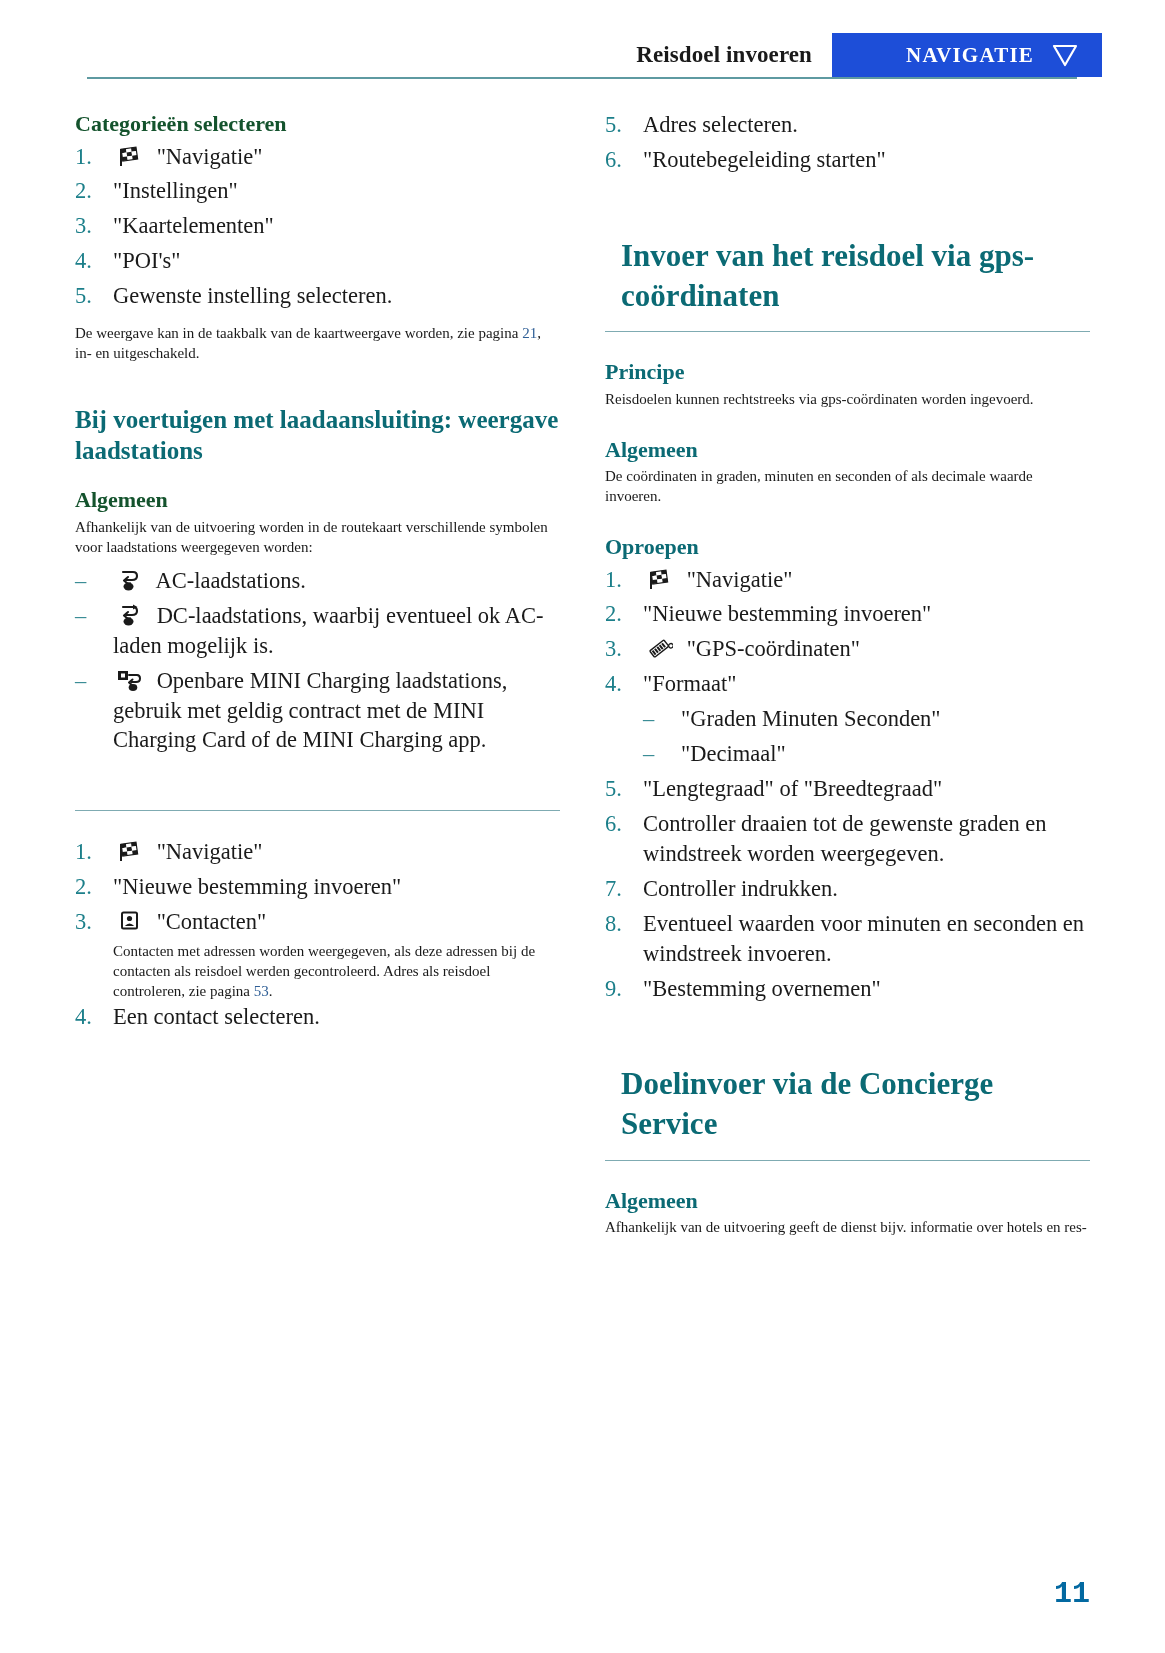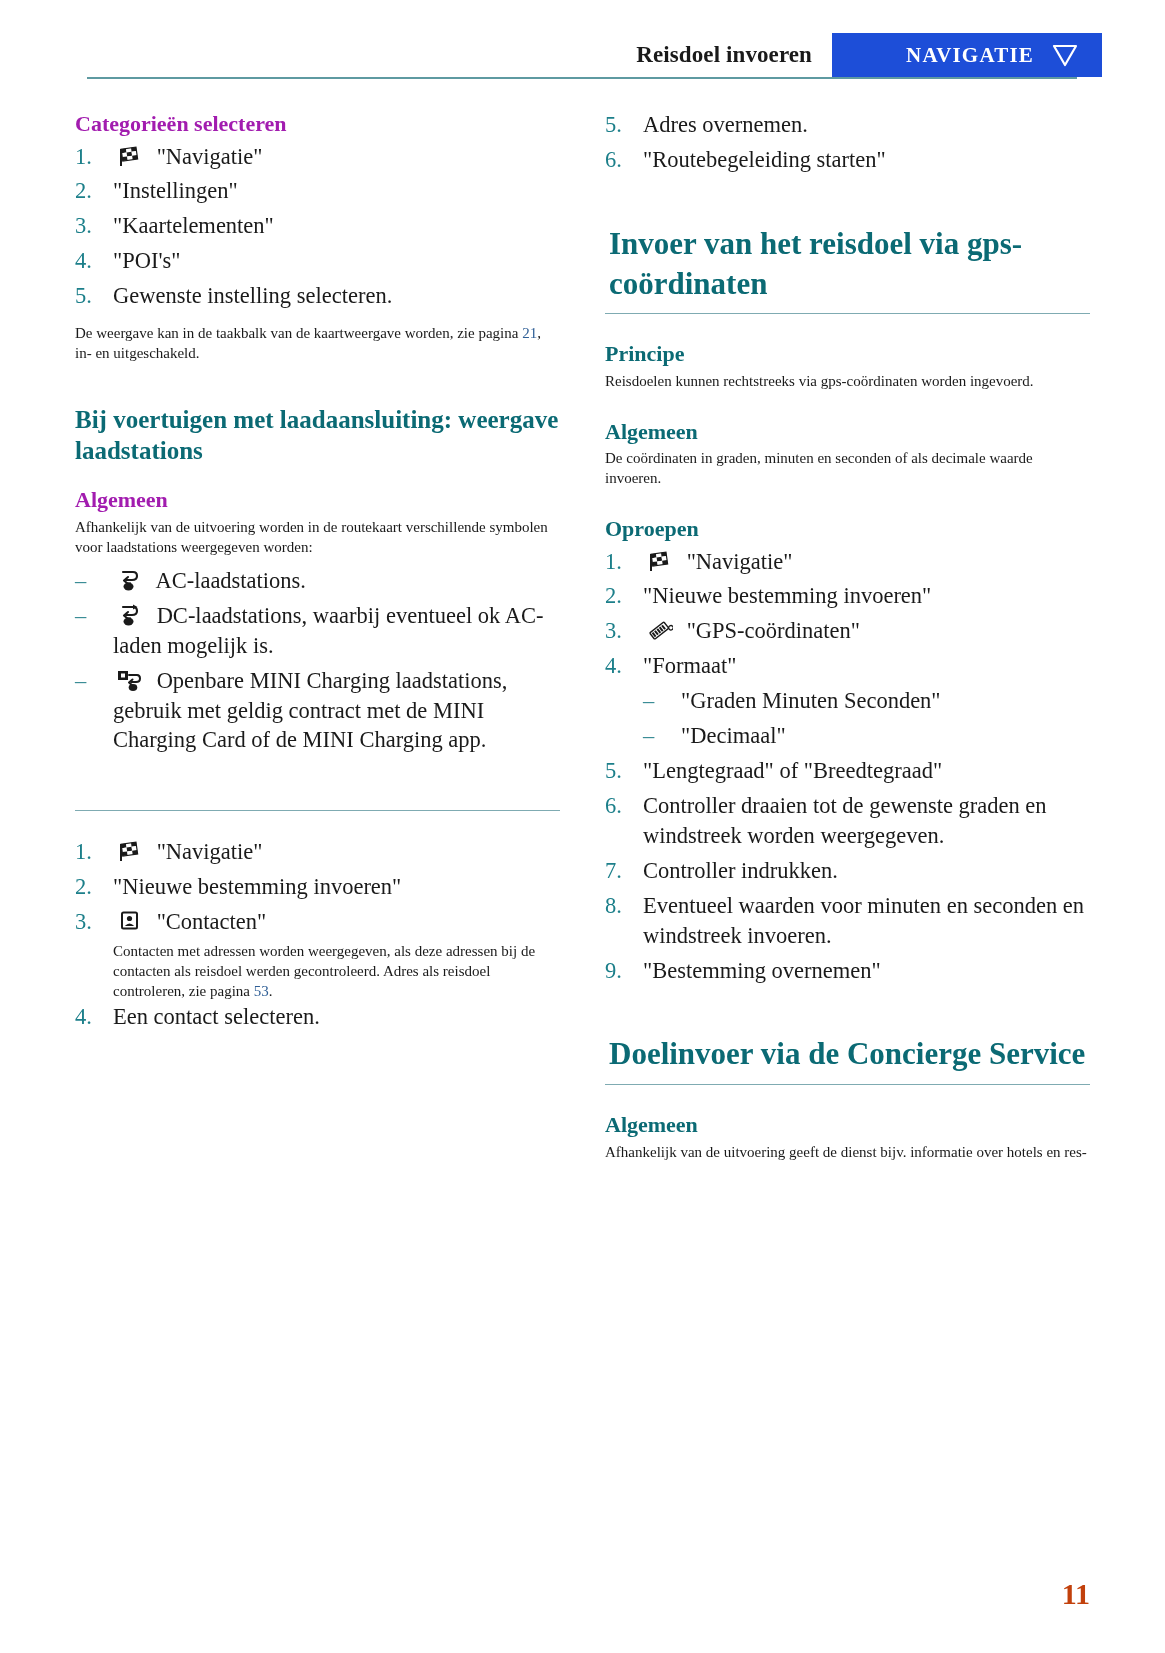--- a/index.html
+++ b/index.html
@@ -79,21 +79,21 @@
   .col { width: 485px; }
   .col-right { width: 485px; }
 
   
   h1.sec-title {
     font-family: "Liberation Serif", "DejaVu Serif", serif;
     font-weight: bold;
     font-size: 31px;
     line-height: 1.28;
     color: #0b6a74;
-    margin: 4px;
+    margin: 16px;
     padding: 0;
   }
   .sec-rule {
     height: 1px;
     background: #7fabb2;
     margin-top: 10px;
     margin-bottom: 26px;
   }
   h2.sub-title {
     font-family: "Liberation Serif", "DejaVu Serif", serif;
@@ -104,21 +104,21 @@
     margin: 14px 0 6px 0;
   }
   h3.minor-title {
     font-family: "Liberation Serif", "DejaVu Serif", serif;
     font-weight: bold;
     font-size: 22px;
     line-height: 1.25;
     color: #0b6a74;
     margin: 0 0 4px 0;
   }
-  h3.minor-title.muted { color: #a21caf; }
+  h3.minor-title.muted { color: #14532d; }
 
   
   p.body {
     font-size: 15px;
     line-height: 1.33;
     margin: 0;
     color: #1a1a1a;
   }
   .pageref { color: #2e5e96; }
 
@@ -163,24 +163,24 @@
   .spacer-lg { height: 40px; }
   .spacer-md { height: 26px; }
   .spacer-sm { height: 14px; }
   .spacer-xs { height: 8px; }
 
   
   .page-number {
     position: absolute;
     right: 75px;
     bottom: 42px;
-    font-family: Liberation Serif, serif;
+    font-family: Liberation Mono, monospace;
     font-weight: bold;
     font-size: 30px;
-    color: #c2410c;
+    color: #0369a1;
   }
 </style>
 </head>
 <body>
 
 <div class="page-header">
   <div class="header-bar">
     <div class="header-title">Reisdoel invoeren</div>
     <div class="header-tab">
       <span class="header-tab-label">NAVIGATIE</span>
@@ -354,21 +354,21 @@
         <span class="li-text">Een contact selecteren.</span>
       </li>
     </ol>
   </div>
 
   <div class="col-right">
 
     <ol class="steps">
       <li>
         <span class="num">5.</span>
-        <span class="li-text">Adres overnemen.</span>
+        <span class="li-text">Adres selecteren.</span>
       </li>
       <li>
         <span class="num">6.</span>
         <span class="li-text">"Routebegeleiding starten"</span>
       </li>
     </ol>
 
     <div class="spacer-lg"></div>
     <h1 class="sec-title">Invoer van het reisdoel via gps-coördinaten</h1>
     <div class="sec-rule"></div>

